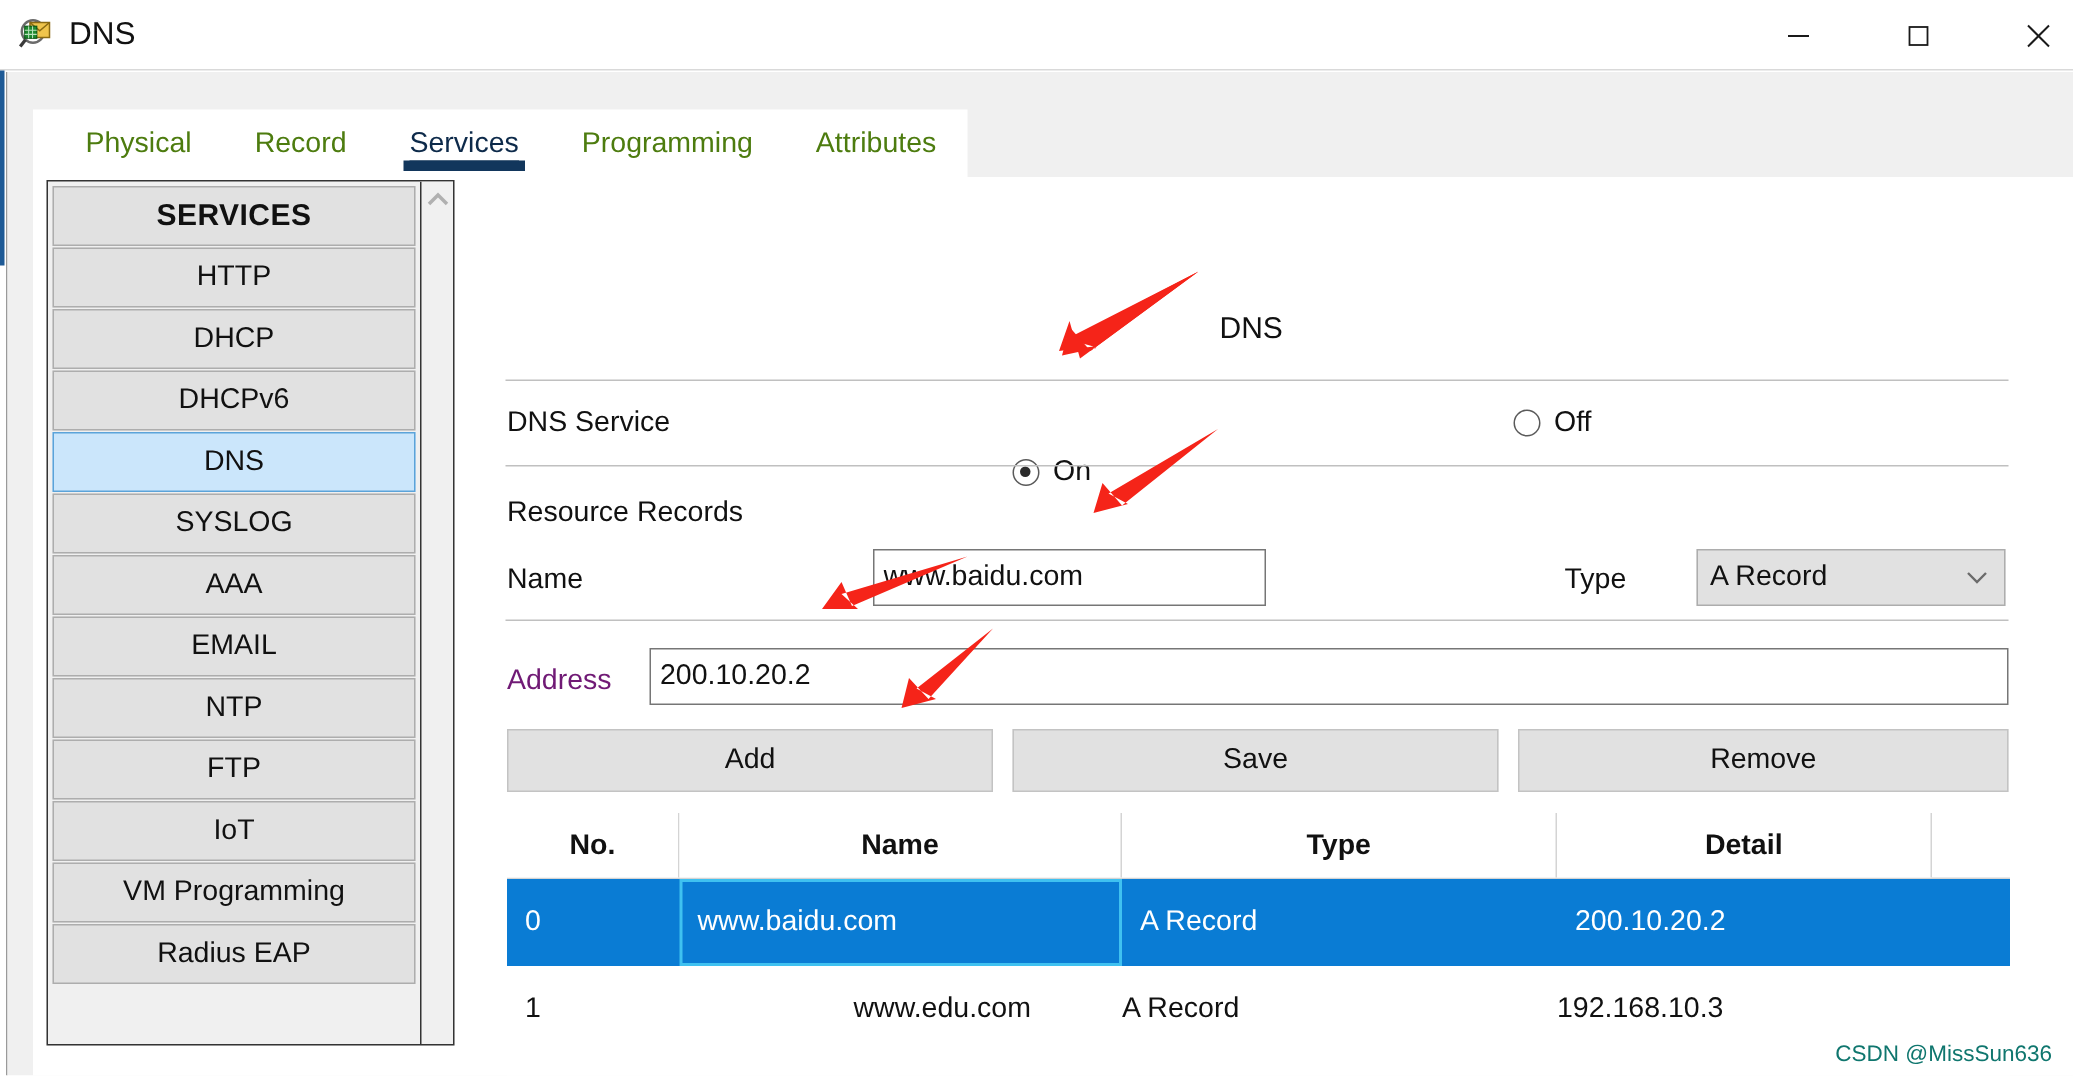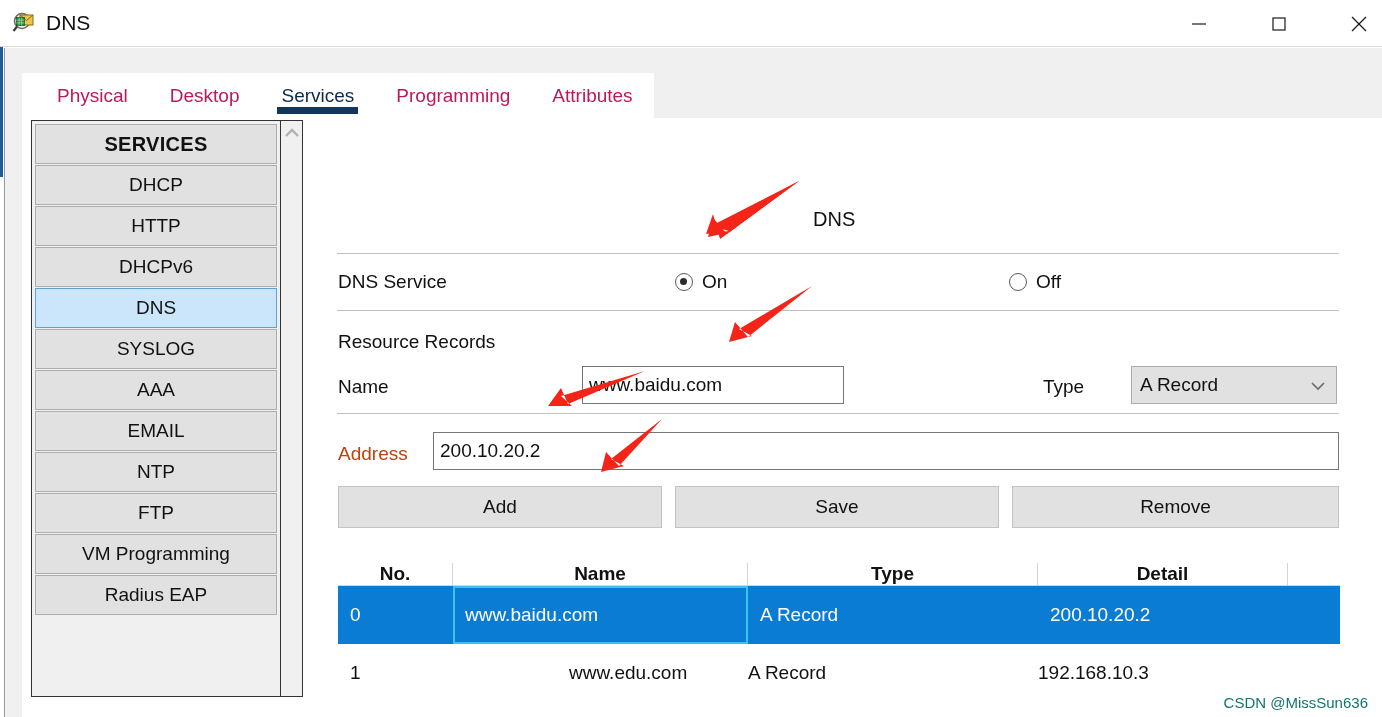--- a/index.html
+++ b/index.html
@@ -62,21 +62,21 @@
     background: #f0f0f0;
   }
   #tabstrip {
     position: absolute; left: 17px; top: 25px;
     height: 45px;
     background: #ffffff;
     display: flex; align-items: center;
     padding: 0 0 0 14px;
   }
   .tab {
-    font-size: 19px; color: #be185d;
+    font-size: 19px; color: #4d7c0f;
     padding: 0 21px;
     height: 45px; line-height: 45px;
     white-space: nowrap;
     position: relative;
     cursor: default;
   }
   .tab.active { color: #0d2a4a; }
   .tab.active .tab-label { border-bottom: 1px solid #0d2a4a; padding-bottom: 1px; }
   .tab.active::after {
     content: ""; position: absolute;
@@ -151,21 +151,21 @@
 
   #lbl-dns-service {
     position: absolute; left: 1px; top: 73px;
     font-size: 19px; color: #111111;
   }
   .radio-group {
     position: absolute; top: 73px;
     display: flex; align-items: center; gap: 9px;
     cursor: default;
   }
-  #radio-on { left: 338px; }
+  #radio-on { left: 338px; margin-top: 33px; }
   #radio-off { left: 672px; }
   .radio {
     width: 18px; height: 18px; border-radius: 50%;
     border: 1.5px solid #5a5a5a; background: #ffffff;
     position: relative;
     flex: 0 0 auto;
   }
   .radio.on::after {
     content: ""; position: absolute;
     left: 4px; top: 4px; width: 7px; height: 7px;
@@ -203,21 +203,21 @@
     padding: 0 8px;
     cursor: default;
   }
   #select-type .chev {
     position: absolute; right: 10px; top: 50%;
     transform: translateY(-50%);
   }
 
   #lbl-address {
     position: absolute; left: 1px; top: 245px;
-    font-size: 19px; color: #c2410c;
+    font-size: 19px; color: #701a75;
   }
   #input-address {
     position: absolute; left: 96px; top: 234px;
     width: 906px; height: 38px;
     border: 1px solid #767676; background: #ffffff;
     font-family: "Liberation Sans", sans-serif;
     font-size: 19px; color: #111111;
     padding: 0 6px;
     outline: none;
   }
@@ -237,21 +237,20 @@
   
   #table {
     position: absolute; left: 1px; top: 344px;
     width: 1002px; height: 218px;
     background: #ffffff;
     overflow: hidden;
   }
   #thead {
     display: flex; height: 44px;
     border-bottom: 1px solid #d4d4d4;
-    align-items: flex-end;
   }
   #thead .th {
     font-size: 19px; font-weight: bold; color: #111111;
     display: flex; align-items: center; justify-content: center;
     border-right: 1px solid #d4d4d4;
     background: #ffffff;
     cursor: default;
   }
   .col-no     { width: 115px; }
   .col-name   { width: 295px; }
@@ -326,38 +325,39 @@
 
   <div id="accent-stripe"></div>
   <div id="frame-left-line"></div>
 
   <div id="body-area">
 
     <div id="panel"></div>
 
     <div id="tabstrip">
       <div class="tab"><span class="tab-label">Physical</span></div>
-      <div class="tab"><span class="tab-label">Desktop</span></div>
+      <div class="tab"><span class="tab-label">Record</span></div>
       <div class="tab active"><span class="tab-label">Services</span></div>
       <div class="tab"><span class="tab-label">Programming</span></div>
       <div class="tab"><span class="tab-label">Attributes</span></div>
     </div>
 
     <div id="sidebar-wrap">
       <div id="sidebar-list">
         <div class="side-item header">SERVICES</div>
+        <div class="side-item">HTTP</div>
         <div class="side-item">DHCP</div>
-        <div class="side-item">HTTP</div>
         <div class="side-item">DHCPv6</div>
         <div class="side-item selected">DNS</div>
         <div class="side-item">SYSLOG</div>
         <div class="side-item">AAA</div>
         <div class="side-item">EMAIL</div>
         <div class="side-item">NTP</div>
         <div class="side-item">FTP</div>
+        <div class="side-item">IoT</div>
         <div class="side-item">VM Programming</div>
         <div class="side-item">Radius EAP</div>
       </div>
       <div id="sidebar-scroll">
         <div id="scroll-up">
           <svg width="16" height="12" viewBox="0 0 16 12">
             <polyline points="2,9 8,3 14,9" fill="none" stroke="#b0b0b0" stroke-width="2.3"></polyline>
           </svg>
         </div>
       </div>

